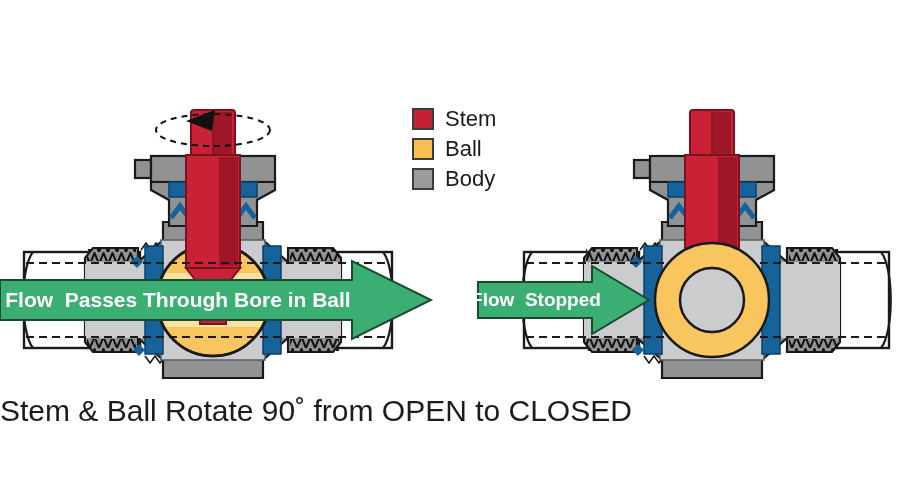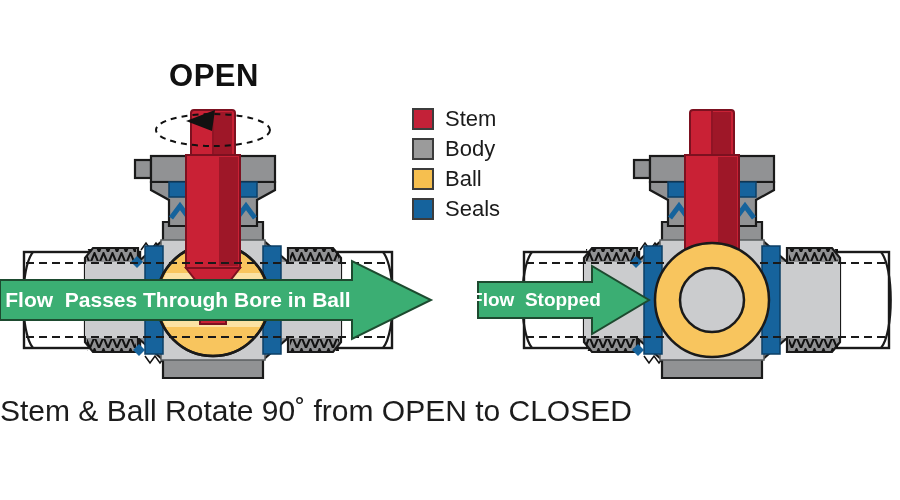--- a/index.html
+++ b/index.html
@@ -49,38 +49,33 @@
   .flow-label{
     fill:#ffffff;font-weight:bold;text-anchor:middle;white-space:pre;
     font-family:"Liberation Sans",sans-serif;
   }
 </style>
 </head>
 <body>
 
 <div class="stage">
 
-  <div class="title" id="title-open">OPEN</div>
 
   <div class="legend">
     <div class="legend-row">
       <span class="swatch" style="background-color: rgb(195, 33, 56);"></span>
       <span class="legend-label">Stem</span>
     </div>
     <div class="legend-row">
-      <span class="swatch" style="background-color: rgb(155, 155, 155);"></span>
-      <span class="legend-label">Body</span>
-    </div>
-    <div class="legend-row">
       <span class="swatch" style="background-color: rgb(246, 191, 79);"></span>
       <span class="legend-label">Ball</span>
     </div>
     <div class="legend-row">
-      <span class="swatch" style="background-color: rgb(21, 99, 157);"></span>
-      <span class="legend-label">Seals</span>
+      <span class="swatch" style="background-color: rgb(155, 155, 155);"></span>
+      <span class="legend-label">Body</span>
     </div>
   </div>
 
   <svg class="diagram" width="900" height="500" viewBox="0 0 900 500">
     <defs>
       <pattern id="threads" width="9" height="12" patternUnits="userSpaceOnUse">
         <path d="M0,12 L4.5,1 L9,12" fill="none" stroke="#111" stroke-width="2"></path>
       </pattern>
       <clipPath id="ballClipOpen">
           <circle cx="213" cy="300" r="54"></circle>

